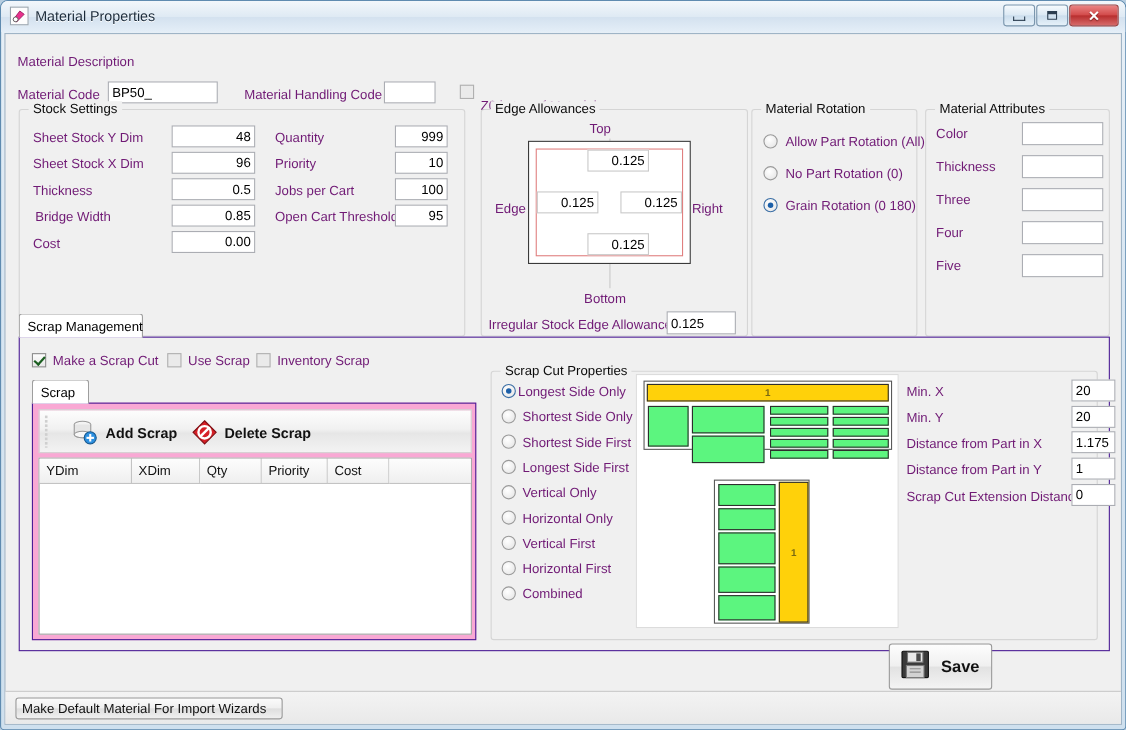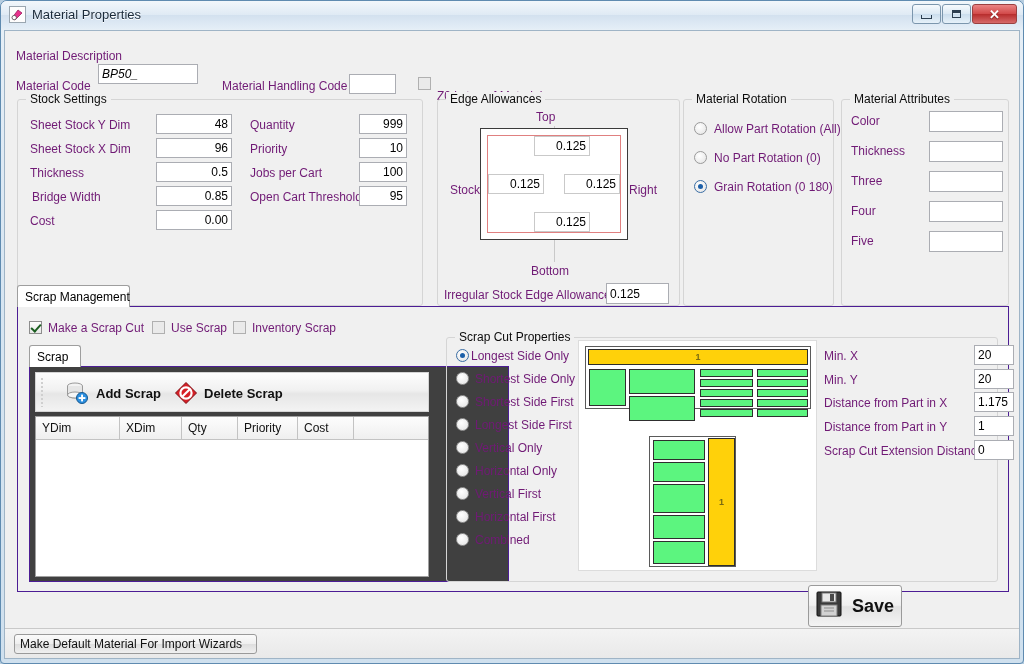--- a/index.html
+++ b/index.html
@@ -116,21 +116,21 @@
   .sheet{position:absolute;background:#fff;border:1px solid #5a5a5a;box-sizing:border-box;}
   .scrapblk{position:absolute;box-sizing:border-box;border:1px solid #2e2e2e;
     display:flex;align-items:center;justify-content:center;font-size:9px;font-weight:bold;color:#7a6a12;}
   .part{position:absolute;box-sizing:border-box;border:1px solid #2e2e2e;}
 
   
   .btn{
     position:absolute;box-sizing:border-box;border:1px solid #9a9a9a;border-radius:3px;
     background:linear-gradient(180deg,#fdfdfd 0%,#f0f0f0 48%,#e2e2e2 52%,#f4f4f4 100%);
     display:flex;align-items:center;justify-content:center;gap:10px;
-    font-size:18px;font-weight:bold;color:#111;
+    font-size:15px;font-weight:bold;color:#111;
   }
   .btn.small{font-size:12px;font-weight:normal;justify-content:flex-start;padding-left:5px;
     background:linear-gradient(180deg,#fbfbfb 0%,#efefef 48%,#dedede 52%,#f0f0f0 100%);}
   .statusbar{
     position:absolute;left:3px;bottom:4px;width:1016px;height:28px;
     background:linear-gradient(180deg,#f3f3f3,#e9e9e9);
     border-top:1px solid #c9c9c9;box-sizing:border-box;
   }
 </style>
 </head>
@@ -161,21 +161,21 @@
           <div class="g">✕</div>
         </div>
     </div>
   </div>
 
   <div class="client">
 
     <div class="lbl" style="left:11px;top:18px;">Material Description</div>
 
     <div class="lbl" style="left:11px;top:48px;">Material Code</div>
-    <div class="tbox" style="left:93px;top:33px;width:100px;height:20px;font-style:italic;">
+    <div class="tbox" style="left:93px;top:43px;width:100px;height:20px;">
       <span>BP50_</span>
     </div>
 
     <div class="lbl" style="left:217px;top:48px;">Material Handling Code</div>
     <div class="tbox" style="left:344px;top:43px;width:47px;height:20px;">
       <span></span>
     </div>
 
     <div class="cb dim" style="left:413px;top:46px;"></div>
     <div class="lbl" style="left:432px;top:46px;margin-top:12px;">Z0 is top of Material</div>
@@ -227,21 +227,21 @@
       <div class="tbox right" style="left:341px;top:86px;width:48px;height:20px;">
           <span>95</span>
         </div>
     </div>
 
     <div class="group" style="left:432px;top:68px;width:243px;height:207px;">
       <div class="gtitle">Edge Allowances</div>
 
       <div class="lbl" style="left:98px;top:10px;">Top</div>
       <div class="lbl" style="left:93px;top:164px;">Bottom</div>
-      <div class="lbl" style="left:12px;top:83px;">Stock</div>
+      <div class="lbl" style="left:12px;top:83px;">Edge</div>
       <div class="lbl" style="left:191px;top:83px;">Right</div>
 
       <div class="tick" style="left:43px;top:89px;width:24px;height:1px;"></div>
       <div class="tick" style="left:176px;top:89px;width:14px;height:1px;"></div>
       <div class="tick" style="left:116px;top:26px;width:1px;height:12px;"></div>
       <div class="tick" style="left:116px;top:140px;width:1px;height:22px;"></div>
 
       <div class="ea-outer" style="left:42px;top:28px;width:148px;height:112px;">
         <div class="ea-inner" style="left:6px;top:6px;right:6px;bottom:6px;"></div>
       </div>
@@ -307,21 +307,21 @@
       <div class="cb checked" style="left:11px;top:14px;"></div>
       <div class="lbl" style="left:30px;top:14px;">Make a Scrap Cut</div>
       <div class="cb dim" style="left:134px;top:14px;"></div>
       <div class="lbl" style="left:153px;top:14px;">Use Scrap</div>
       <div class="cb dim" style="left:215px;top:14px;"></div>
       <div class="lbl" style="left:234px;top:14px;">Inventory Scrap</div>
 
       <div class="tab active" style="left:11px;top:38px;width:52px;">
         <span>Scrap</span>
       </div>
-      <div class="tabbody" style="left:11px;top:59px;width:480px;height:216px;background:#404040;">
+      <div class="tabbody" style="left:11px;top:59px;width:404px;height:216px;background:#f9a8d4;">
 
         <div class="toolstrip" style="left:5px;top:5px;width:394px;height:40px;">
           <div class="grip"></div>
           <div class="tool-item" style="left:28px;top:8px;">
             <span style="display:inline-block;width:26px;height:24px;position:relative;">
               <svg width="26" height="24" viewBox="0 0 26 24">
                 <ellipse cx="11" cy="5" rx="7.5" ry="3" fill="#f3f3f3" stroke="#9a9a9a"></ellipse>
                 <path d="M3.5 5 v9 a7.5 3 0 0 0 15 0 v-9" fill="#e6e6e6" stroke="#9a9a9a"></path>
                 <ellipse cx="11" cy="14" rx="7.5" ry="3" fill="#f7f7f7" stroke="#9a9a9a"></ellipse>
                 <circle cx="18" cy="17" r="5.5" fill="#2b8fe0" stroke="#16588f"></circle>

